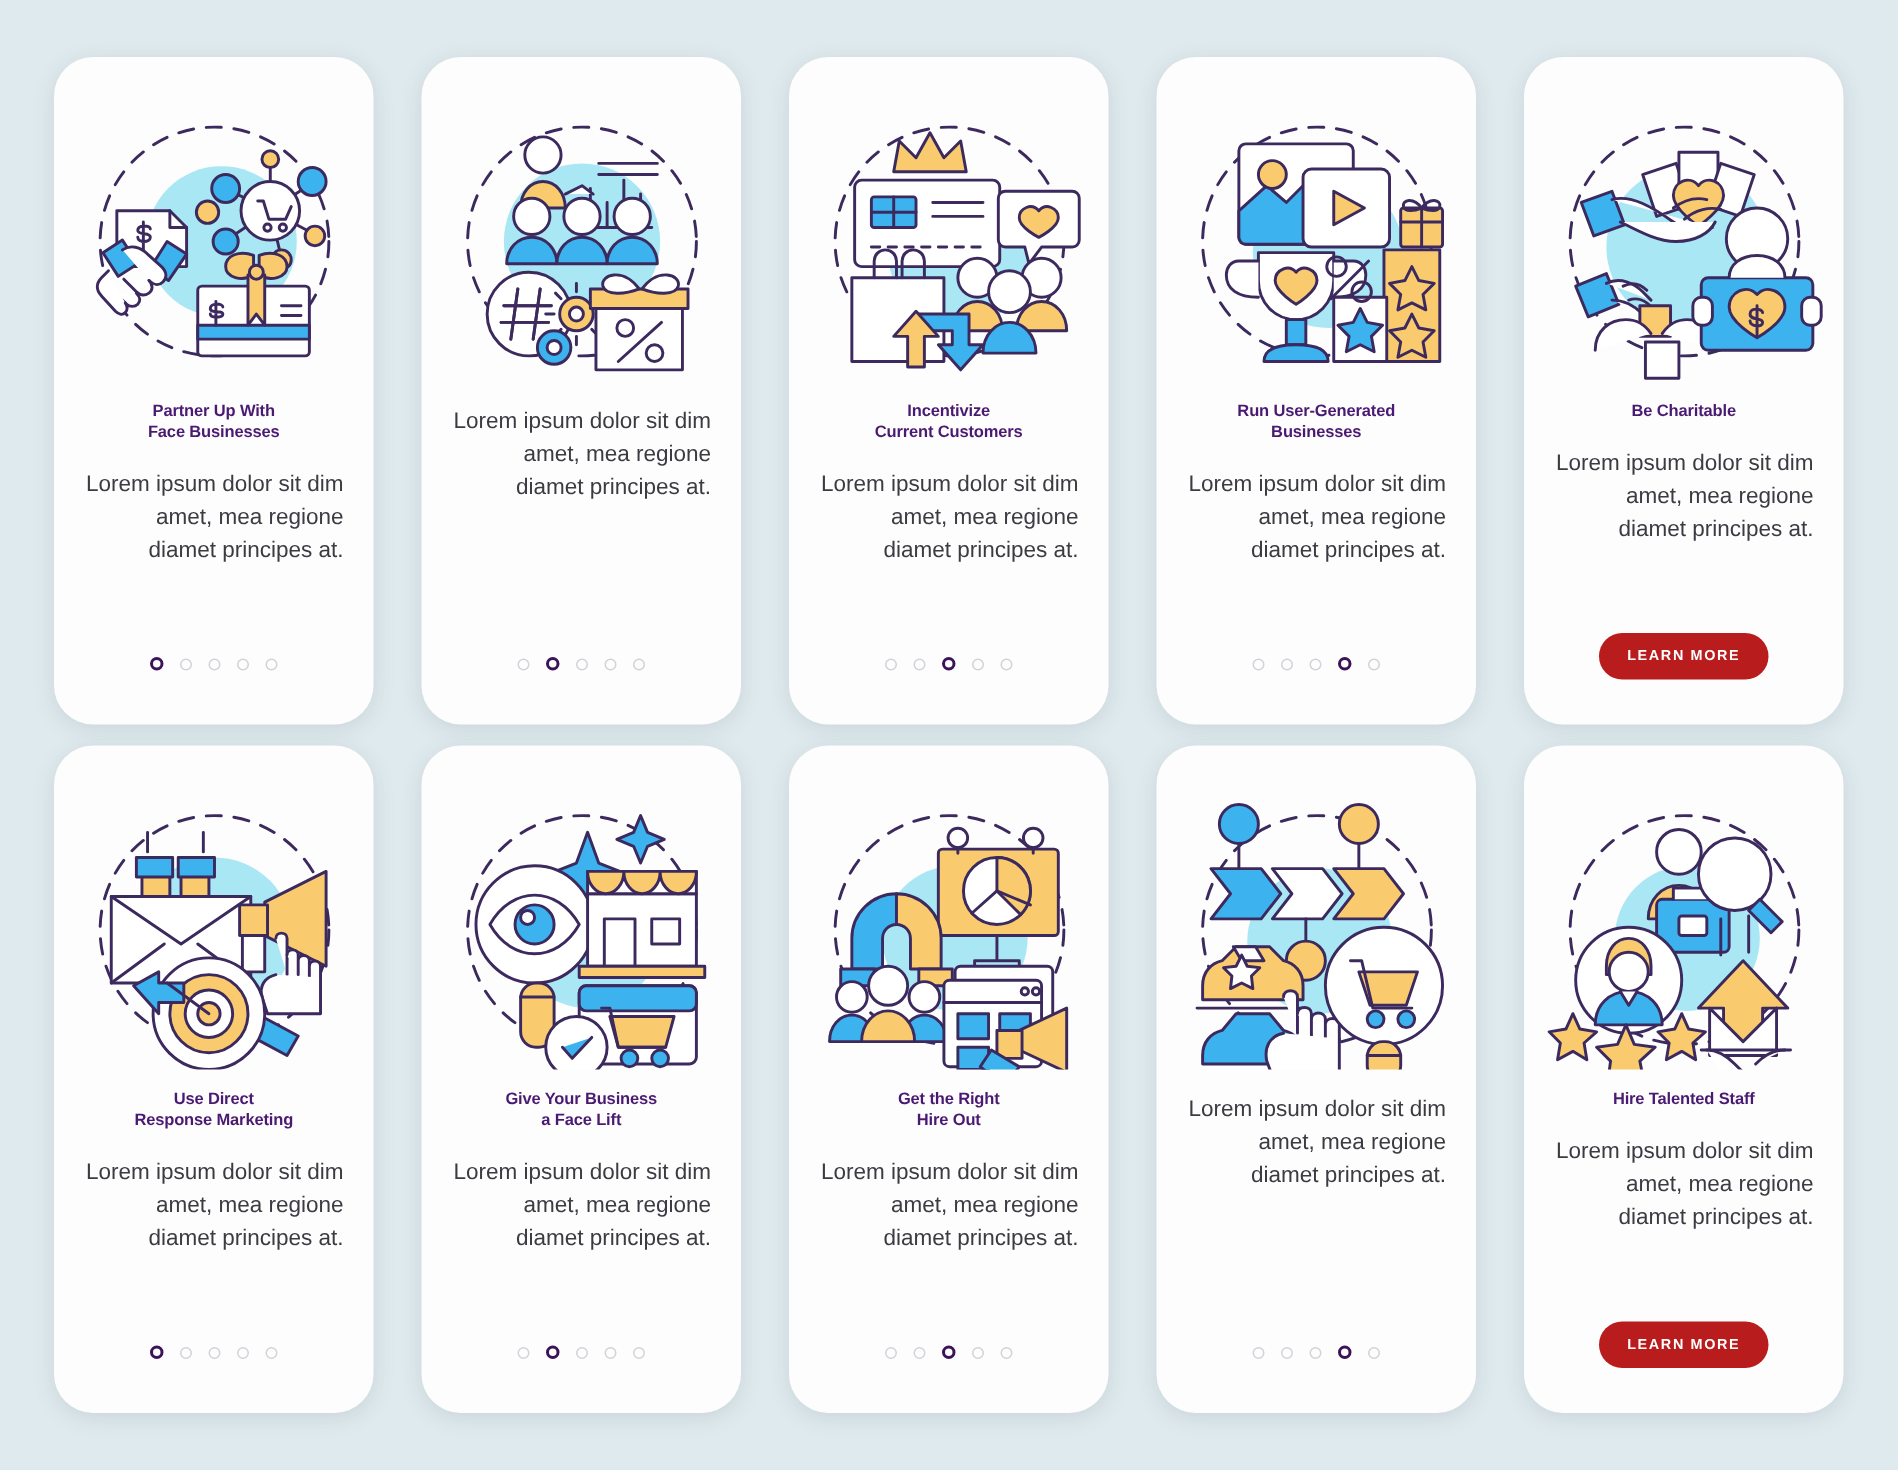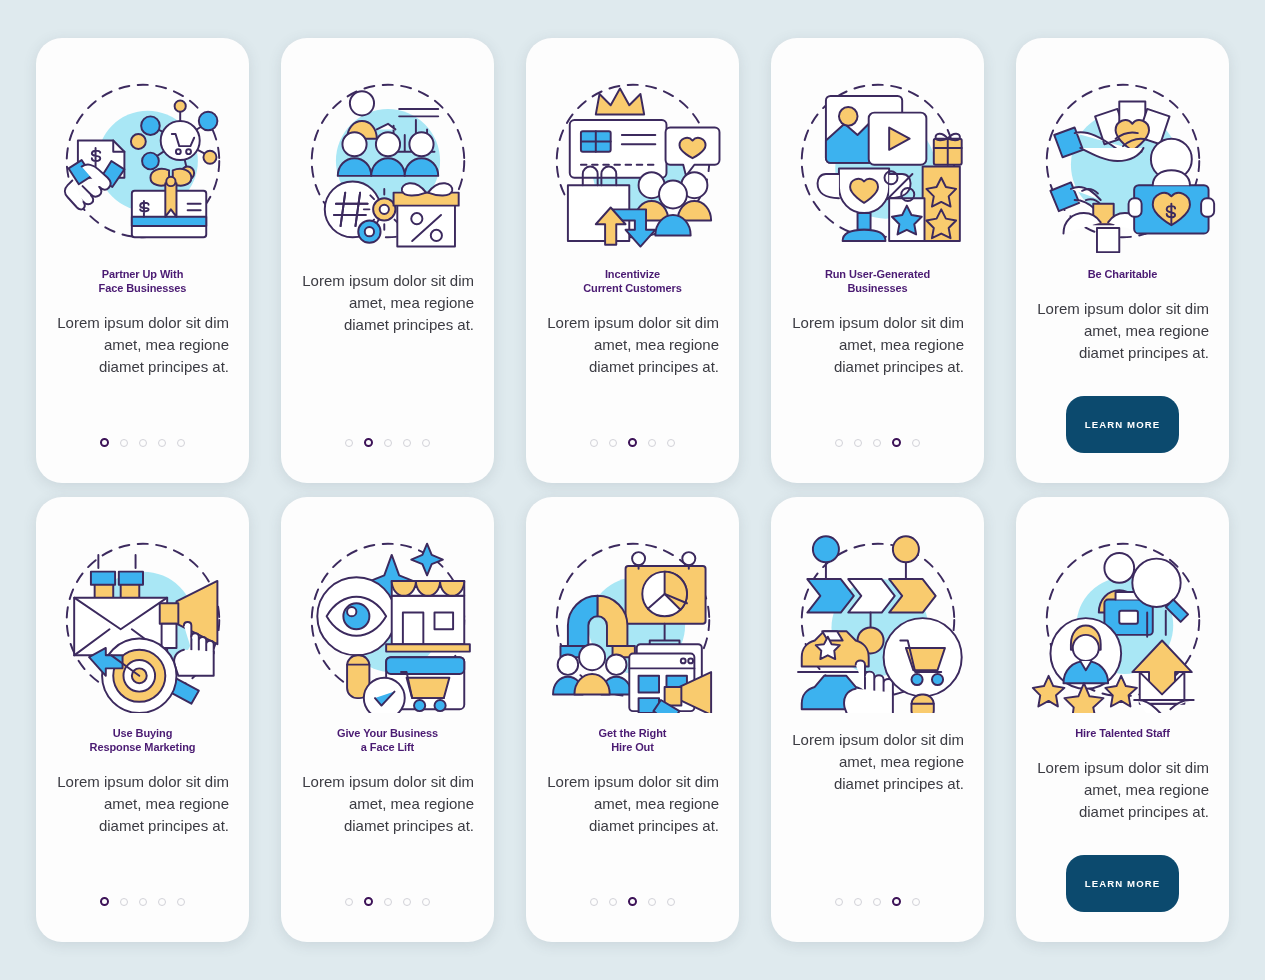--- a/index.html
+++ b/index.html
@@ -67,29 +67,29 @@
     border-radius: 50%;
     border: 1.6px solid #d2d2d8;
     background: #fdfdfd;
   }
   .dot.active {
     border-color: #3d1358;
     border-width: 2.4px;
     width: 9px; height: 9px;
   }
   .learn-btn {
-    background: #0c4a6e;
+    background: #b91c1c;
     color: #ffffff;
     border: none;
     border-radius: 18px;
     font-family: "Liberation Sans", sans-serif;
     font-size: 9.6px;
     font-weight: bold;
     letter-spacing: 1.1px;
-    padding: 23px 19px;
+    padding: 10px 19px;
     margin-bottom: 30px;
     cursor: pointer;
   }
   
   .st { fill: none; stroke: #3c2a5e; stroke-width: 2.1; stroke-linecap: round; stroke-linejoin: round; }
   .stw { fill: #ffffff; stroke: #3c2a5e; stroke-width: 2.1; stroke-linecap: round; stroke-linejoin: round; }
   .sty { fill: #f9cb6e; stroke: #3c2a5e; stroke-width: 2.1; stroke-linecap: round; stroke-linejoin: round; }
   .stb { fill: #3cb2ef; stroke: #3c2a5e; stroke-width: 2.1; stroke-linecap: round; stroke-linejoin: round; }
   .blob { fill: #a9e7f5; }
   .dash { fill: none; stroke: #3c2a5e; stroke-width: 2.1; stroke-dasharray: 11 9; stroke-linecap: round; }
@@ -338,21 +338,21 @@
           <path class="stb" d="M134 162l26 14-8 14-26-14z"></path>
           <circle class="stw" cx="96" cy="160" r="40"></circle>
           <circle class="sty" cx="96" cy="160" r="28"></circle>
           <circle class="stw" cx="96" cy="160" r="17"></circle>
           <circle class="sty" cx="96" cy="160" r="8"></circle>
           <path class="stb" d="M42 140l18-10v8h18v14H60v8z"></path>
           <path class="st" d="M96 160l-30-22"></path>
         </svg>
       </div>
       <div class="title">
-        <div>Use Buying</div>
+        <div>Use Direct</div>
         <div>Response Marketing</div>
       </div>
       <div class="desc">Lorem ipsum dolor sit dim amet, mea regione diamet principes at.</div>
       <div class="spacer"></div>
       <div class="dots">
         <span class="dot active"></span>
         <span class="dot"></span>
         <span class="dot"></span>
         <span class="dot"></span>
         <span class="dot"></span>

